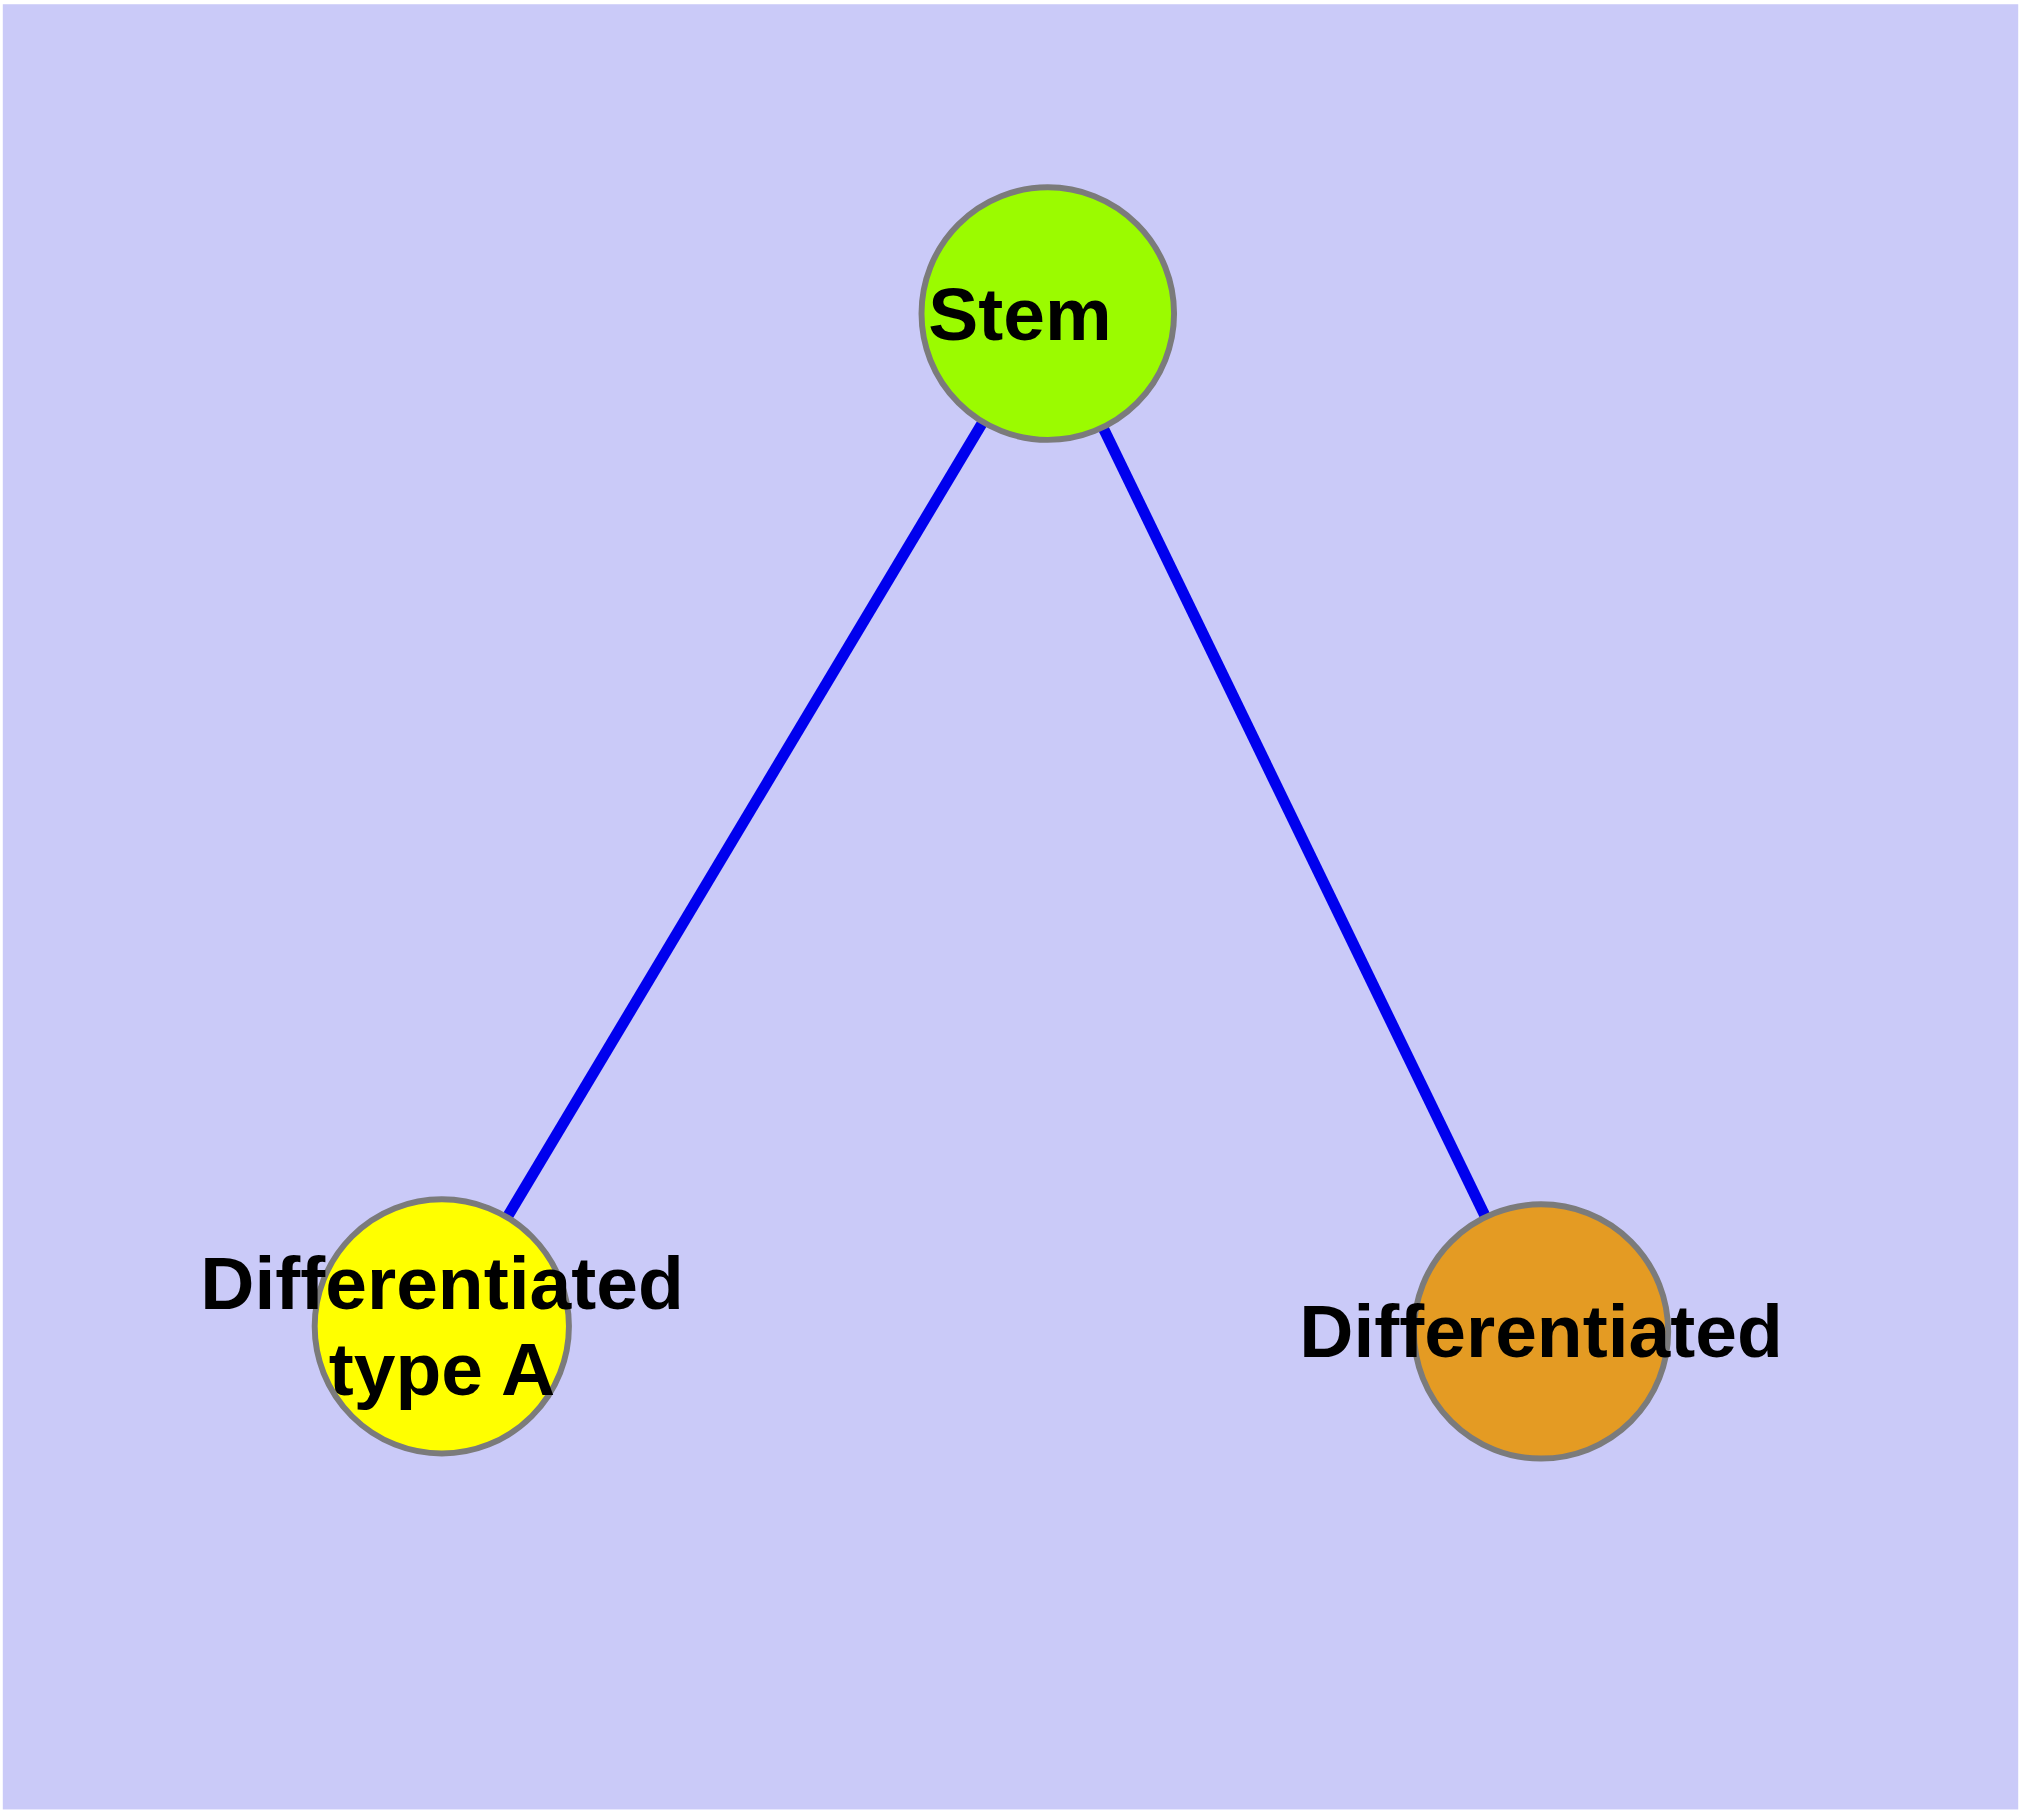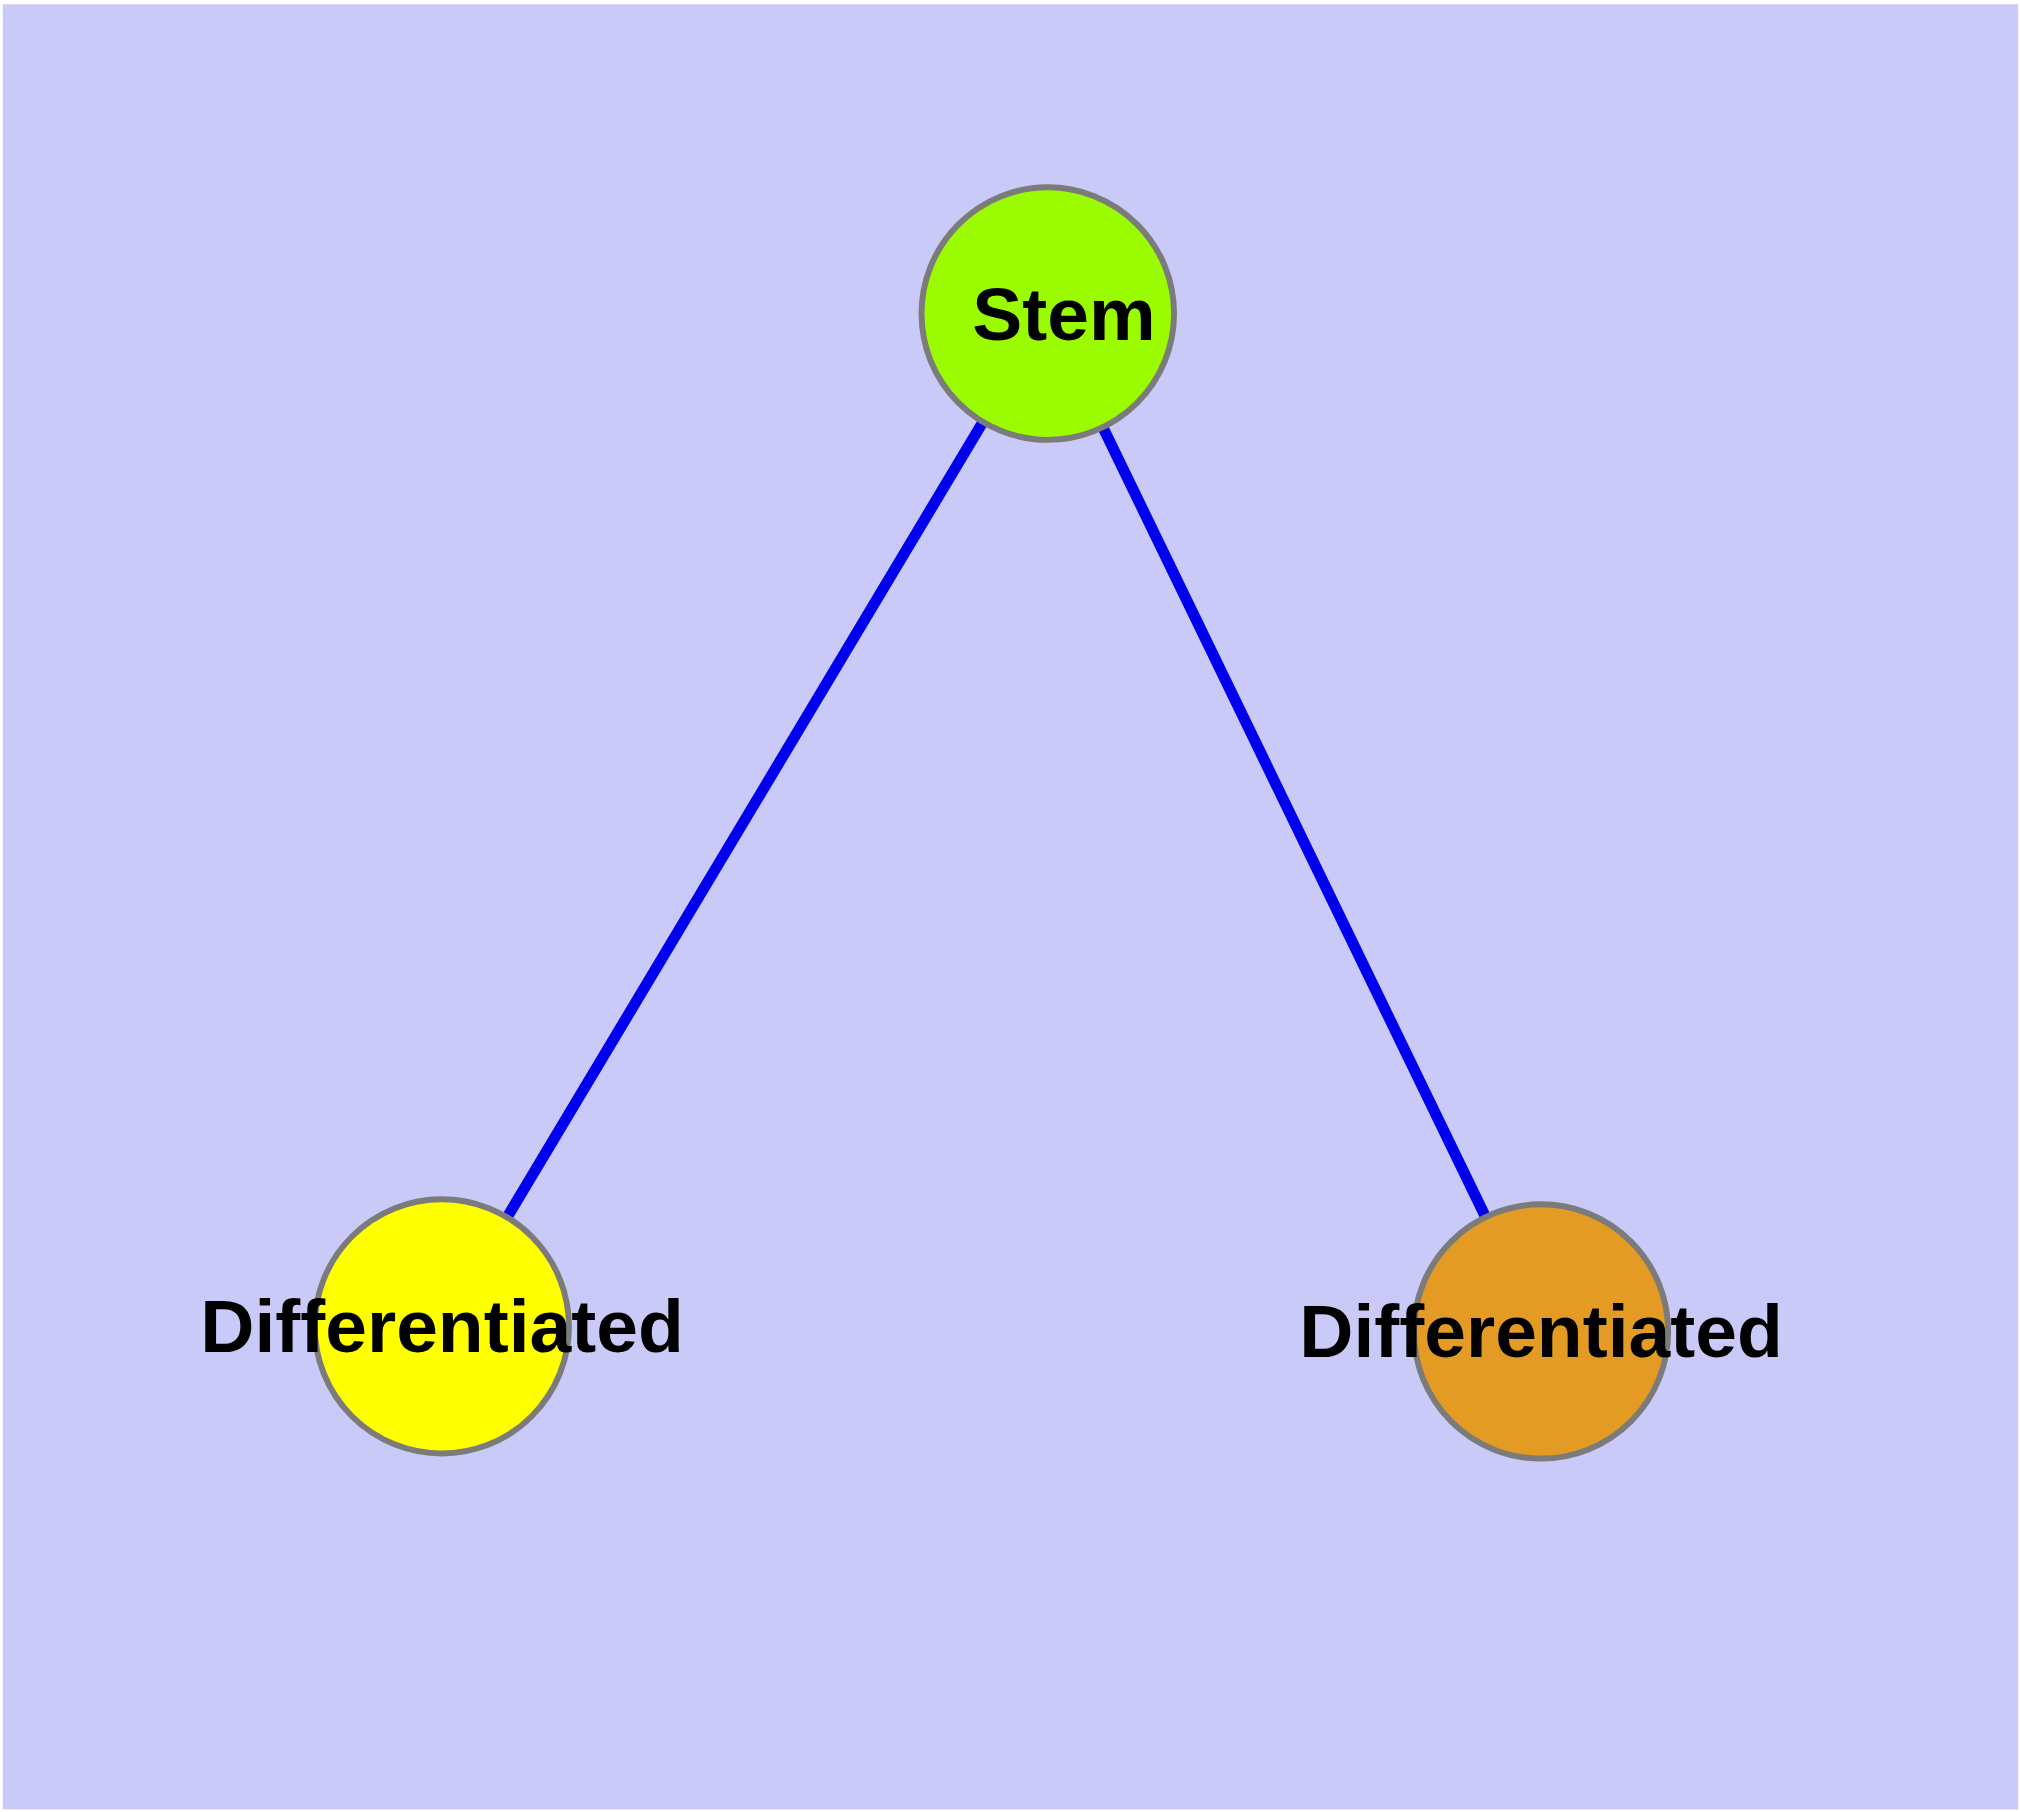--- a/index.html
+++ b/index.html
@@ -50,27 +50,28 @@
     <rect x="3" y="5" width="2378" height="2130" fill="#cacaf8"></rect>
 
     <line x1="1236" y1="370" x2="521" y2="1565" stroke="#0000ee" stroke-width="13"></line>
     <line x1="1236" y1="370" x2="1818" y2="1571" stroke="#0000ee" stroke-width="13"></line>
 
     <circle cx="1236" cy="370" r="149" fill="#9bfb00" stroke="#7b7b7b" stroke-width="7"></circle>
     <circle cx="521" cy="1565" r="150" fill="#ffff00" stroke="#7b7b7b" stroke-width="7"></circle>
     <circle cx="1818" cy="1571" r="150" fill="#e49b23" stroke="#7b7b7b" stroke-width="7"></circle>
   </svg>
 
-  <div class="node-label" style="left: 1064px; top: 314px; color: rgb(0, 0, 0);">
+  <div class="node-label" style="left: 1020px; top: 314px; color: rgb(0, 0, 0);">
     <span class="lbl-line">Stem</span>
 
   </div>
 
   <div class="node-label" style="left: 442px; top: 1326px; color: rgb(0, 0, 0);">
     <span class="lbl-line">Differentiated</span>
+    <span class="lbl-line">type A</span>
   </div>
 
   <div class="node-label" style="left: 1541px; top: 1331px; color: rgb(0, 0, 0);">
     <span class="lbl-line">Differentiated</span>
   </div>
 
 </div>
 
 
 </body></html>

